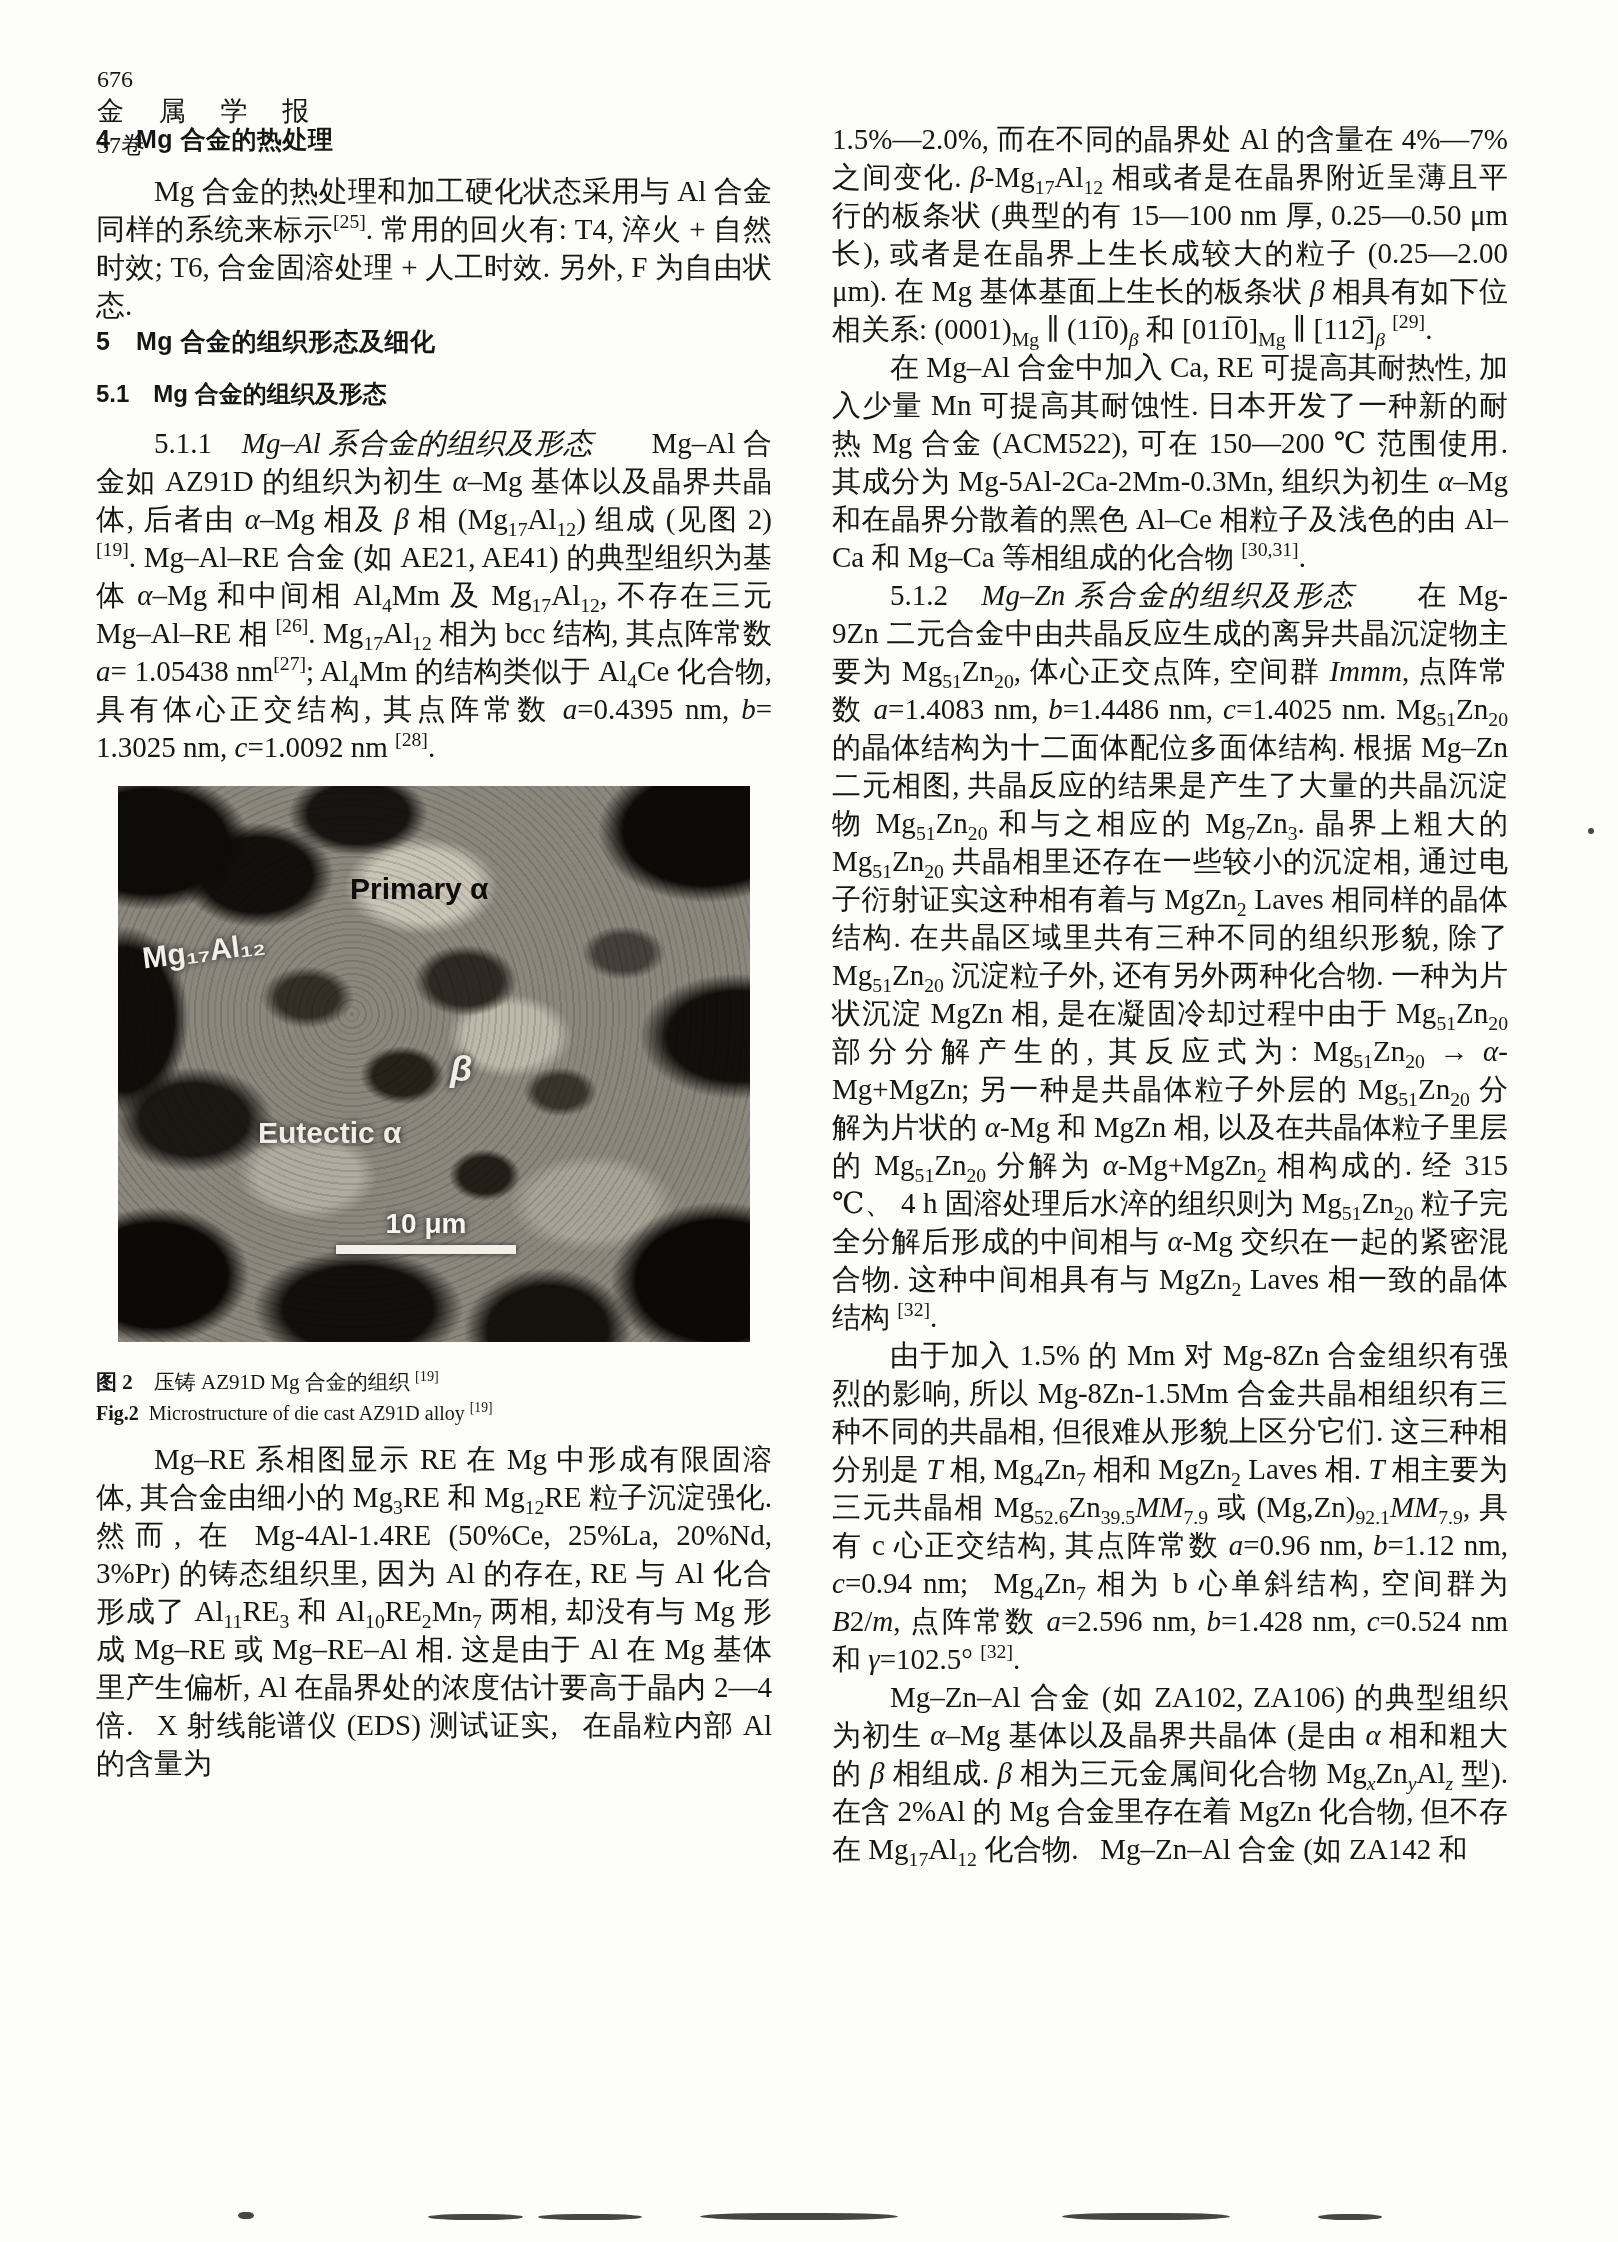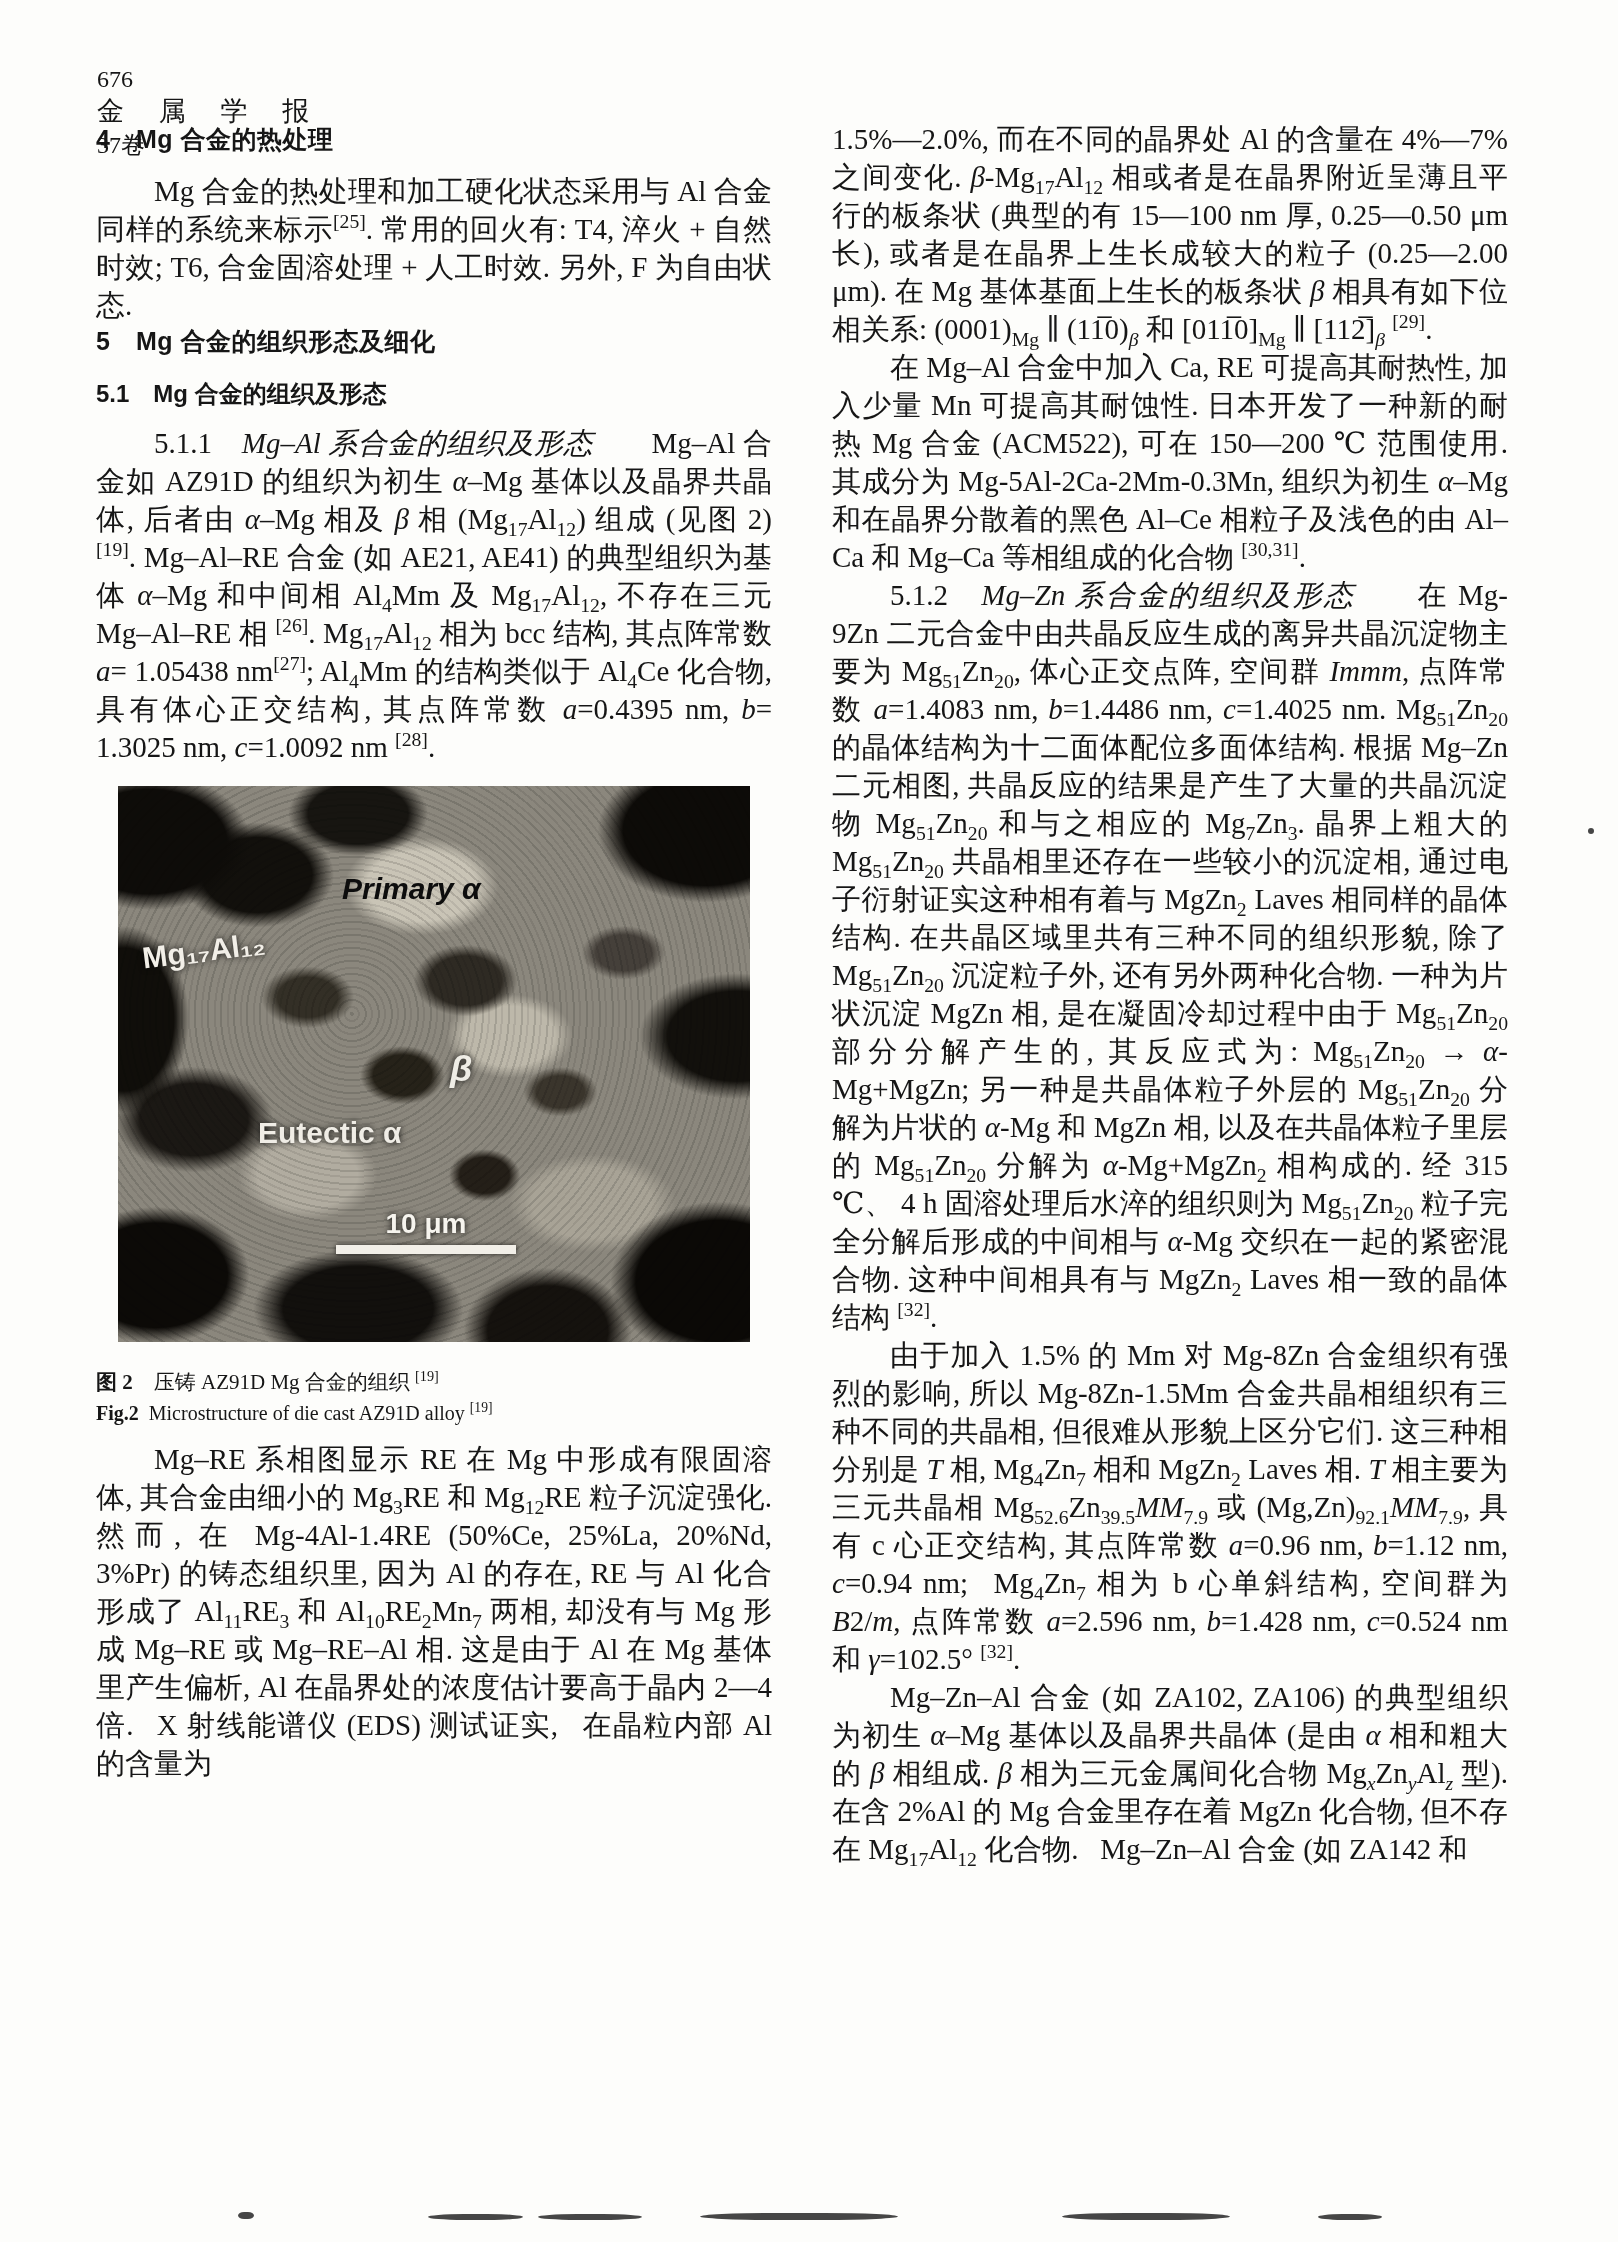--- a/index.html
+++ b/index.html
@@ -78,21 +78,21 @@
       rgba(0,0,0,.13) 0 2px, rgba(0,0,0,0) 2px 6px,
       rgba(0,0,0,.08) 6px 8px, rgba(0,0,0,0) 8px 13px);
     mix-blend-mode:multiply;pointer-events:none;
   }
   .lbl{
     position:absolute;z-index:2;
     font-family:"Liberation Sans","DejaVu Sans",sans-serif;font-weight:700;
   }
   .lbl-phase{left:24px;top:148px;font-size:30px;color:#f2efe8;
     transform:rotate(-7deg);text-shadow:0 0 6px rgba(0,0,0,.9);}
-  .lbl-primary{left:224px;top:86px;font-size:30px;color:#0d0d0d;font-style:italic;}
+  .lbl-primary{left:232px;top:86px;font-size:30px;color:#0d0d0d;}
   .lbl-beta{left:332px;top:262px;font-size:36px;color:#efede6;font-style:italic;
     text-shadow:0 0 6px rgba(0,0,0,.9);}
   .lbl-eutectic{left:140px;top:330px;font-size:30px;color:#f0ede6;
     text-shadow:0 0 6px rgba(0,0,0,.9);}
   .scale-group{position:absolute;left:218px;top:422px;z-index:2;text-align:center;}
   .lbl-scale{position:static;display:block;font-size:28px;color:#f6f4ee;
     font-family:"Liberation Sans","DejaVu Sans",sans-serif;font-weight:700;
     text-shadow:0 0 6px rgba(0,0,0,.9);}
   .scalebar{width:180px;height:9px;background:#f2efe8;margin:5px auto 0;
     box-shadow:0 0 5px rgba(0,0,0,.7);}

